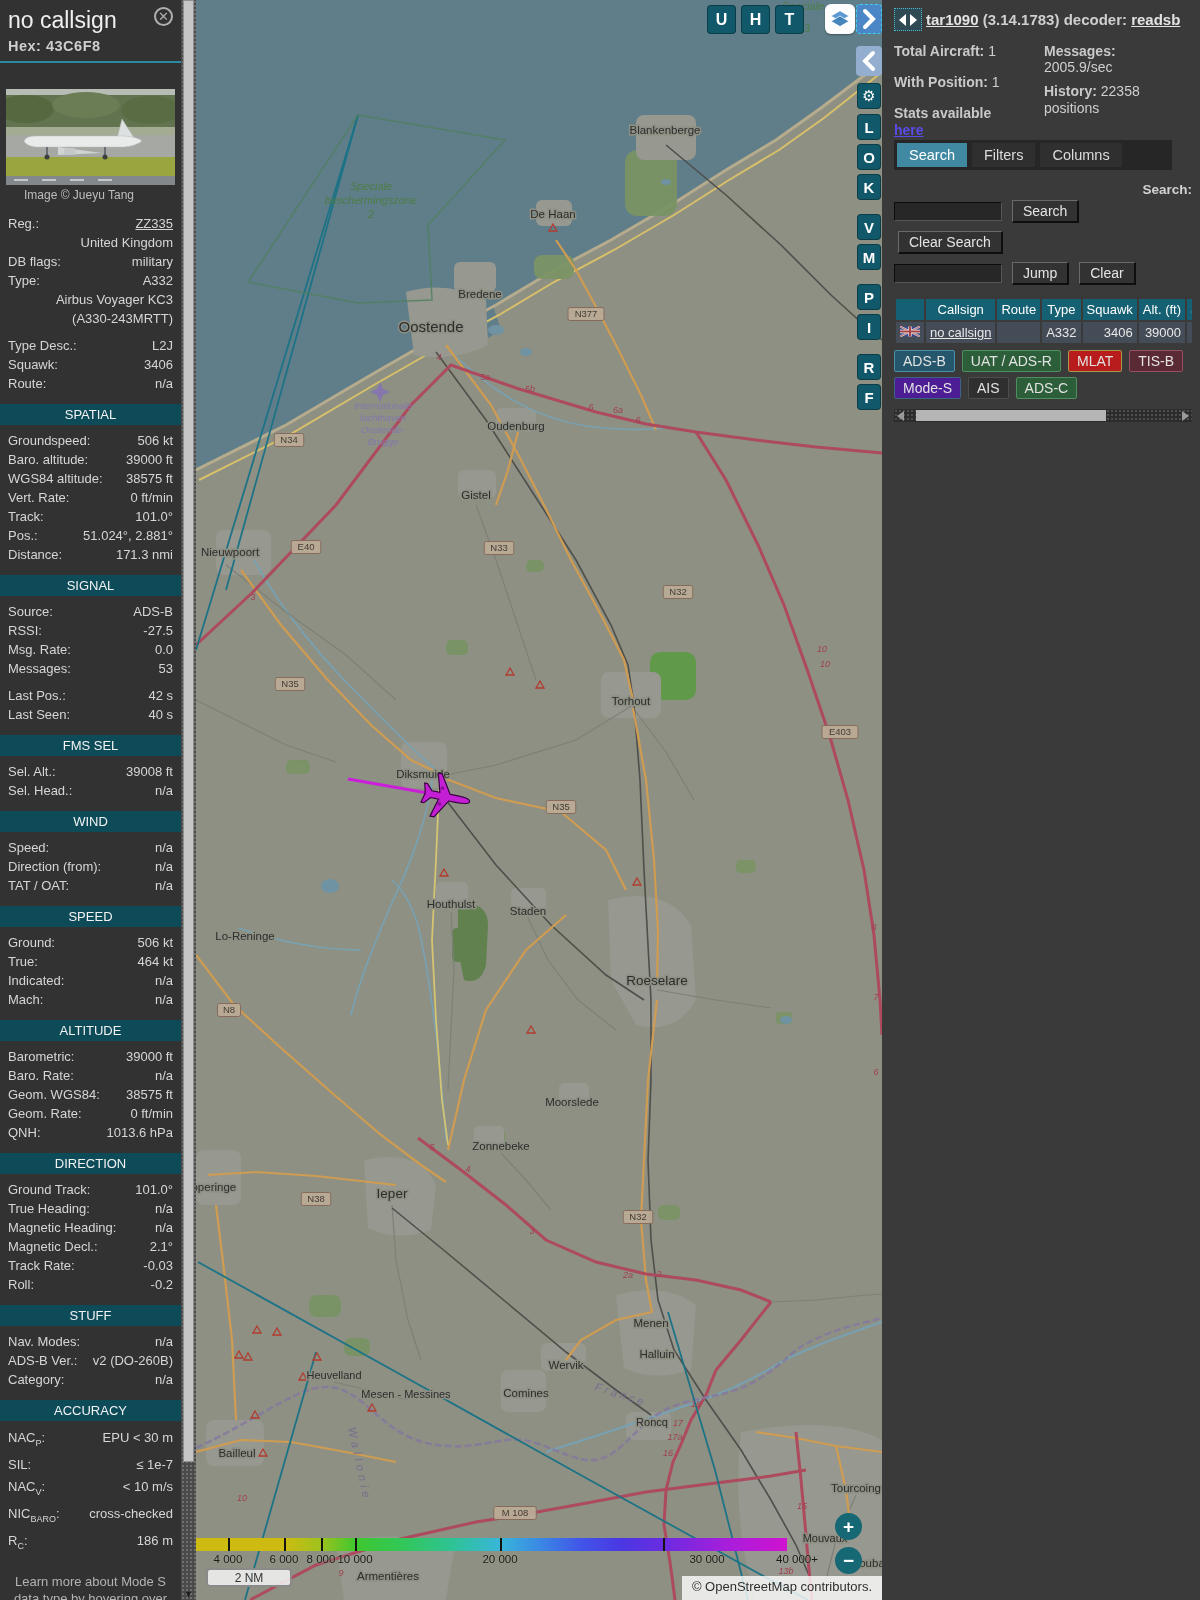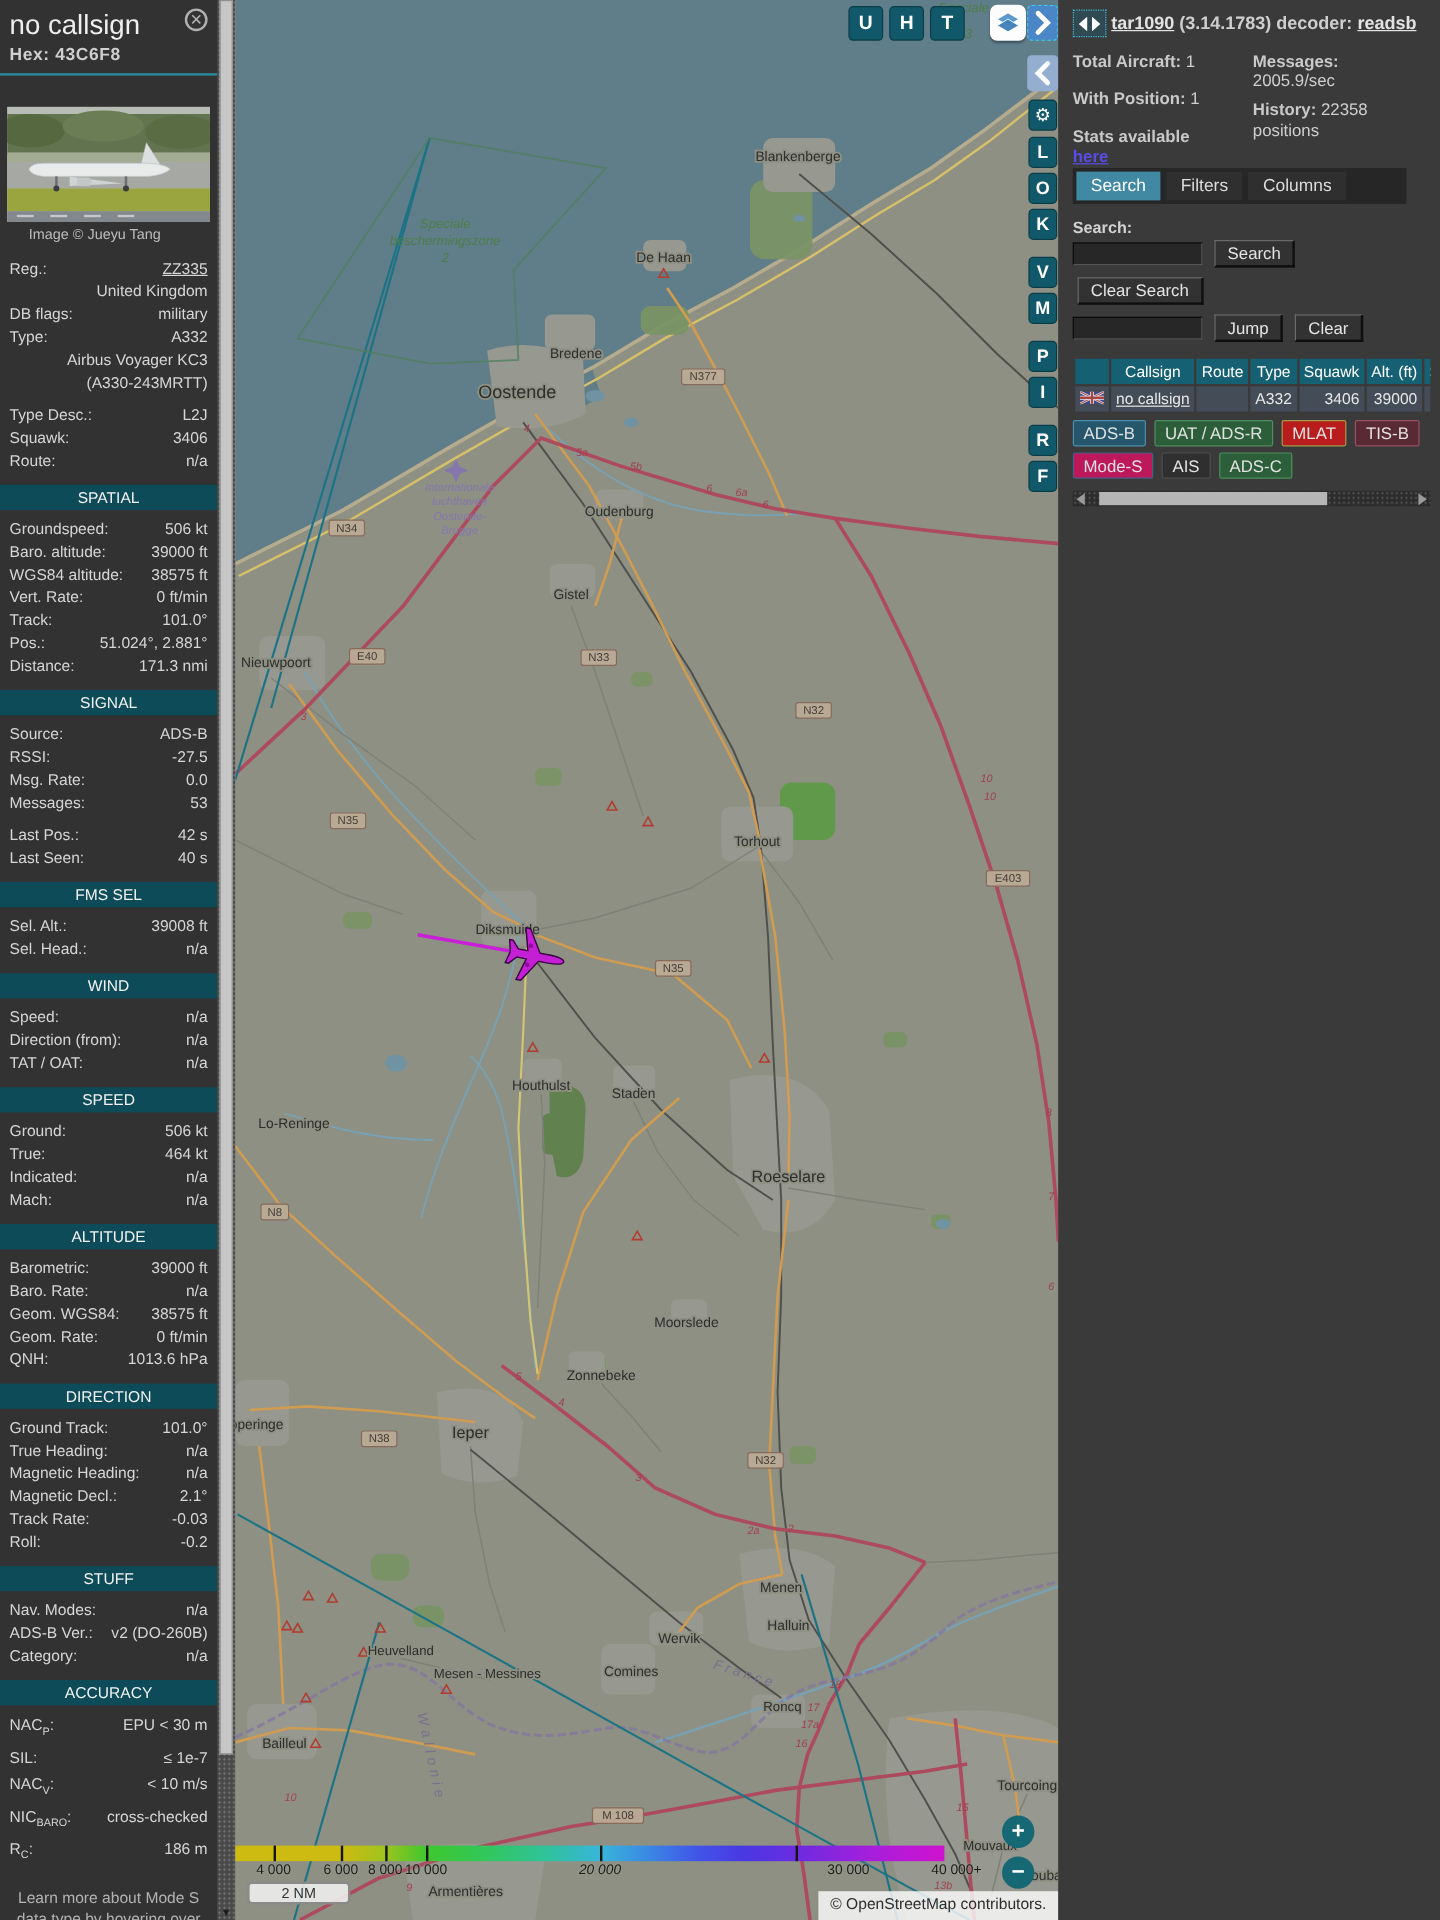--- a/index.html
+++ b/index.html
@@ -88,42 +88,42 @@
   .rp-title { font-weight:bold; font-size:15px; color:#cfcfcf; white-space:nowrap; }
   .rp-title .lnk { text-decoration:underline; color:#e3e3e3; cursor:pointer; }
   .stats { display:grid; grid-template-columns:150px 1fr; line-height:1.16; }
   .stats b { color:#c9c9c9; }
   .st1 > div { margin-bottom:15px; }
   .st2 > div { margin-bottom:8px; }
   .here-link { color:#5a4ce8; font-weight:bold; text-decoration:underline; cursor:pointer; }
   .tabs { display:flex; background:#262626; padding:3px; width:278px; margin:2px 0 12px; gap:5px; }
   .tab { padding:4px 12px; background:#2f2f2f; color:#dcdcdc; font-size:14.5px; cursor:pointer; }
   .tab.active { background:#4189a3; color:#fff; }
-  .form-label { font-weight:bold; font-size:13.5px; color:#d2d2d2; margin:2px 0 3px; }
+  .form-label { font-weight:bold; font-size:13.5px; color:#d2d2d2; margin:2px 0 3px;text-align:right; }
   .form-row { display:flex; gap:10px; align-items:center; margin-bottom:4px; }
   .tin { width:108px; height:19px; background:#272727; color:#ddd;
     border-top:1px solid #0c0c0c; border-left:1px solid #0c0c0c;
     border-bottom:1px solid #565656; border-right:1px solid #565656; }
   .tbtn { background:#323232; color:#e4e4e4; font-size:14px; padding:2px 10px; cursor:pointer;
     border-top:1px solid #6a6a6a; border-left:1px solid #6a6a6a;
     border-bottom:2px solid #0e0e0e; border-right:2px solid #0e0e0e; }
   .clear-search { margin:4px 0 8px 4px; }
   #tblwrap { width:298px; overflow:hidden; margin-top:12px; }
   table { border-collapse:separate; border-spacing:2px; font-size:13px; table-layout:fixed; }
   th { background:#156072; color:#fff; font-weight:normal; padding:3px 4px; white-space:nowrap; }
   td { background:#434c57; color:#e8e8e8; padding:3px 4px; white-space:nowrap; overflow:hidden; }
   .num { text-align:right; }
   .cs-link { text-decoration:underline; cursor:pointer; }
   .legend-row { display:flex; gap:7px; margin:5px 0; }
   .badge { padding:2px 8px; font-size:14px; color:#e2e2e2; border:1px solid; border-radius:2px; white-space:nowrap; }
   .b-adsb { background:#25566b; border-color:#4b8fac; }
   .b-uat  { background:#2b5e39; border-color:#4e8f5e; }
   .b-mlat { background:#b91c1c; border-color:#a29b4a; }
   .b-tisb { background:#5a2a34; border-color:#995064; }
-  .b-modes{ background:#be185d; border-color:#3d6283; }
+  .b-modes{ background:#4c1d95; border-color:#3d6283; }
   .b-ais  { background:#2f2f2f; border-color:#4d4d4d; }
   .b-adsc { background:#2b5e39; border-color:#4e8f5e; }
   #hscroll { position:relative; margin-top:10px; height:13px; width:298px; background:#2c2c2c;
     background-image:radial-gradient(#4e4e4e 1px, transparent 1px); background-size:4px 4px; }
   #hscroll .hthumb { position:absolute; left:22px; top:1px; width:190px; height:11px; background:#b5b5b5; }
   .harrow { position:absolute; top:2px; width:0; height:0; border-top:5px solid transparent; border-bottom:5px solid transparent; }
   .harrow.left { left:3px; border-right:7px solid #9a9a9a; }
   .harrow.right { right:3px; border-left:7px solid #9a9a9a; }
 </style>
 </head>
@@ -729,21 +729,21 @@
         <div class="alt-tick" style="left: 125px;"></div>
         <div class="alt-tick" style="left: 159px;"></div>
         <div class="alt-tick" style="left: 304px;"></div>
         <div class="alt-tick" style="left: 467px;"></div>
       </div>
     <div id="alt-labels">
         <div class="alt-lab" style="left: 32px; top: 1553px; position: absolute;">4 000</div>
         <div class="alt-lab" style="left: 88px; top: 1553px; position: absolute;">6 000</div>
         <div class="alt-lab" style="left: 125px; top: 1553px; position: absolute;">8 000</div>
         <div class="alt-lab" style="left: 159px; top: 1553px; position: absolute;">10 000</div>
-        <div class="alt-lab" style="left: 304px; top: 1553px; position: absolute; font-style: italic;">20 000</div>
+        <div class="alt-lab" style="left: 304px; top: 1553px; position: absolute;">20 000</div>
         <div class="alt-lab" style="left: 467px; top: 1553px; position: absolute; margin-left: 44px;">30 000</div>
         <div class="alt-lab" style="left: 601px; top: 1553px; position: absolute;">40 000+</div>
       </div>
     <div id="scalebar">
       <span>2 NM</span>
     </div>
     <div class="zoom-circle" style="left:639px; top:1513px;">
       <span>+</span>
     </div>
     <div class="zoom-circle" style="left:639px; top:1547px;">

